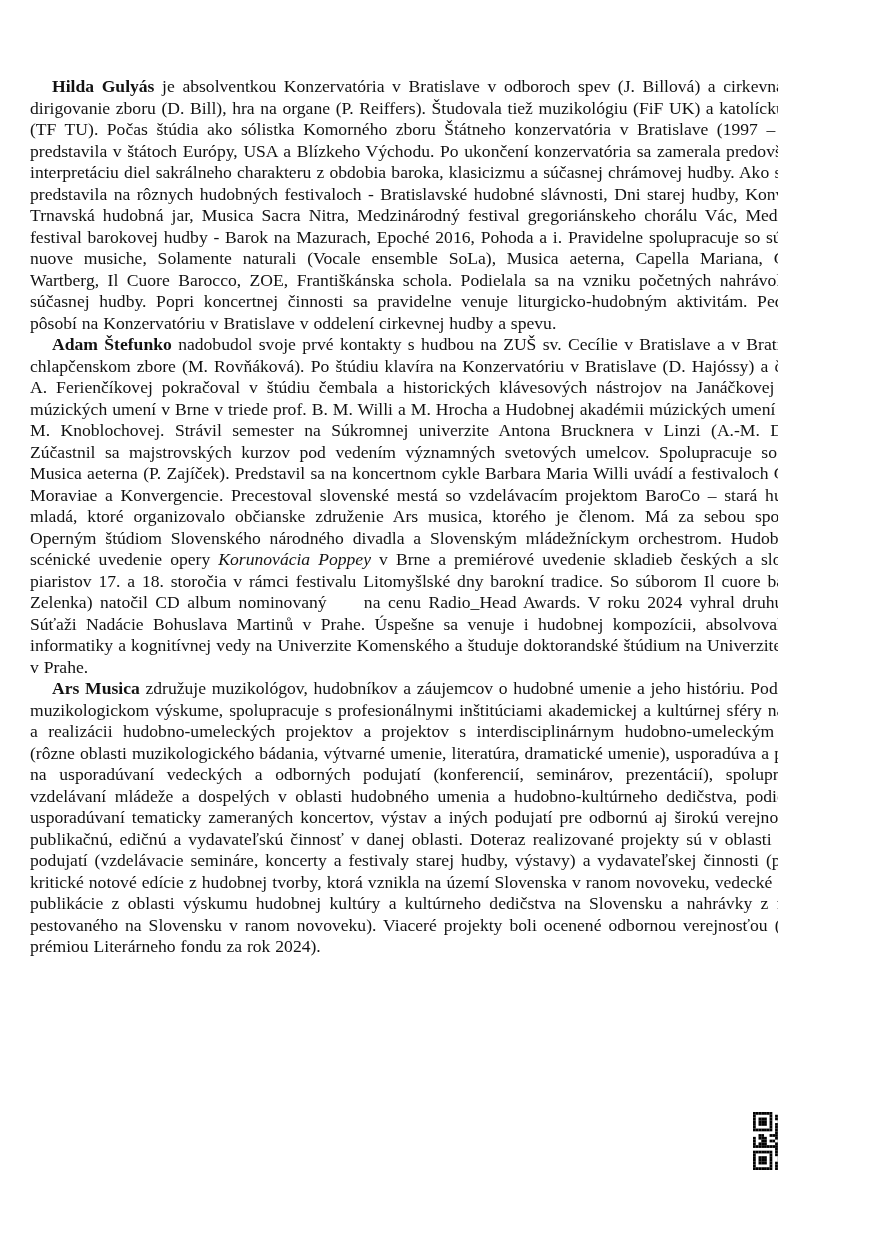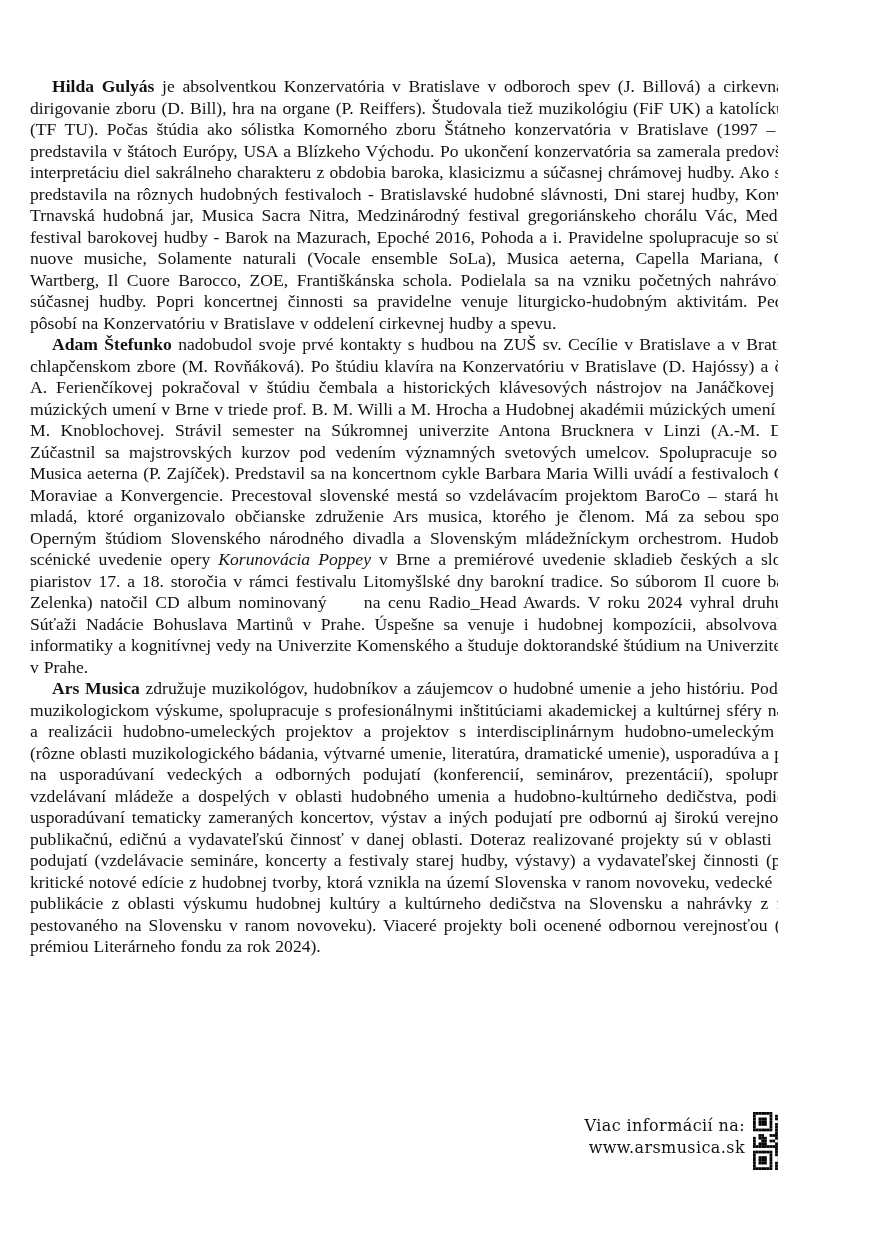--- a/index.html
+++ b/index.html
@@ -51,24 +51,20 @@
 <body>
 
 <div class="page">
   <div class="body-text">
     <p><b>Hilda Gulyás</b><span> je absolventkou Konzervatória v Bratislave v odboroch spev (J. Billová) a cirkevná hudba - dirigovanie zboru (D. Bill), hra na organe (P. Reiffers). Študovala tiež muzikológiu (FiF UK) a katolícku teológiu (TF TU). Počas štúdia ako sólistka Komorného zboru Štátneho konzervatória v Bratislave (1997 – 2010) sa predstavila v štátoch Európy, USA a Blízkeho Východu. Po ukončení konzervatória sa zamerala predovšetkým na interpretáciu diel sakrálneho charakteru z obdobia baroka, klasicizmu a súčasnej chrámovej hudby. Ako sólistka sa predstavila na rôznych hudobných festivaloch - Bratislavské hudobné slávnosti, Dni starej hudby, Konvergencie, Trnavská hudobná jar, Musica Sacra Nitra, Medzinárodný festival gregoriánskeho chorálu Vác, Medzinárodný festival barokovej hudby - Barok na Mazurach, Epoché 2016, Pohoda a i. Pravidelne spolupracuje so súbormi Le nuove musiche, Solamente naturali (Vocale ensemble SoLa), Musica aeterna, Capella Mariana, Collegium Wartberg, Il Cuore Barocco, ZOE, Františkánska schola. Podielala sa na vzniku početných nahrávok starej a súčasnej hudby. Popri koncertnej činnosti sa pravidelne venuje liturgicko-hudobným aktivitám. Pedagogicky pôsobí na Konzervatóriu v Bratislave v oddelení cirkevnej hudby a spevu.</span></p>
     <p><b>Adam Štefunko</b><span> nadobudol svoje prvé kontakty s hudbou na ZUŠ sv. Cecílie v Bratislave a v Bratislavskom chlapčenskom zbore (M. Rovňáková). Po štúdiu klavíra na Konzervatóriu v Bratislave (D. Hajóssy) a čembala u A. Ferienčíkovej pokračoval v štúdiu čembala a historických klávesových nástrojov na Janáčkovej akadémii múzických umení v Brne v triede prof. B. M. Willi a M. Hrocha a Hudobnej akadémii múzických umení v Prahe u M. Knoblochovej. Strávil semester na Súkromnej univerzite Antona Brucknera v Linzi (A.-M. Dragosits). Zúčastnil sa majstrovských kurzov pod vedením významných svetových umelcov. Spolupracuje so súborom Musica aeterna (P. Zajíček). Predstavil sa na koncertnom cykle Barbara Maria Willi uvádí a festivaloch Concentus Moraviae a Konvergencie. Precestoval slovenské mestá so vzdelávacím projektom BaroCo – stará hudba stále mladá, ktoré organizovalo občianske združenie Ars musica, ktorého je členom. Má za sebou spolupráce s Operným štúdiom Slovenského národného divadla a Slovenským mládežníckym orchestrom. Hudobne viedol scénické uvedenie opery </span><i>Korunovácia Poppey</i><span> v Brne a premiérové uvedenie skladieb českých a slovenských piaristov 17. a 18. storočia v rámci festivalu Litomyšlské dny barokní tradice. So súborom Il cuore barocco (P. Zelenka) natočil CD album nominovaný&nbsp;&nbsp;&nbsp;&nbsp; na cenu Radio_Head Awards. V roku 2024 vyhral druhú cenu na Súťaži Nadácie Bohuslava Martinů v Prahe. Úspešne sa venuje i hudobnej kompozícii, absolvoval štúdium informatiky a kognitívnej vedy na Univerzite Komenského a študuje doktorandské štúdium na Univerzite Karlovej v Prahe.</span></p>
     <p><b>Ars Musica</b><span> združuje muzikológov, hudobníkov a záujemcov o hudobné umenie a jeho históriu. Podieľa sa na muzikologickom výskume, spolupracuje s profesionálnymi inštitúciami akademickej a kultúrnej sféry na podpore a realizácii hudobno-umeleckých projektov a projektov s interdisciplinárnym hudobno-umeleckým obsahom (rôzne oblasti muzikologického bádania, výtvarné umenie, literatúra, dramatické umenie), usporadúva a podieľa sa na usporadúvaní vedeckých a odborných podujatí (konferencií, seminárov, prezentácií), spolupracuje pri vzdelávaní mládeže a dospelých v oblasti hudobného umenia a hudobno-kultúrneho dedičstva, podieľa sa na usporadúvaní tematicky zameraných koncertov, výstav a iných podujatí pre odbornú aj širokú verejnosť, vyvíja publikačnú, edičnú a vydavateľskú činnosť v danej oblasti. Doteraz realizované projekty sú v oblasti verejných podujatí (vzdelávacie semináre, koncerty a festivaly starej hudby, výstavy) a vydavateľskej činnosti (pramenno-kritické notové edície z hudobnej tvorby, ktorá vznikla na území Slovenska v ranom novoveku, vedecké a odborné publikácie z oblasti výskumu hudobnej kultúry a kultúrneho dedičstva na Slovensku a nahrávky z repertoára pestovaného na Slovensku v ranom novoveku). Viaceré projekty boli ocenené odbornou verejnosťou (najnovšie prémiou Literárneho fondu za rok 2024).</span></p>
   </div>
 
   <div class="footer">
-    <div class="footer-text">
-      <div>Viac informácií na:</div>
-      <div>www.arsmusica.sk</div>
-    </div>
     <div class="qr">
       <svg viewBox="0 0 63 63" xmlns="http://www.w3.org/2000/svg" fill="#000000">
           <rect x="0" y="0" width="3" height="3"></rect>
           <rect x="3" y="0" width="3" height="3"></rect>
           <rect x="6" y="0" width="3" height="3"></rect>
           <rect x="9" y="0" width="3" height="3"></rect>
           <rect x="12" y="0" width="3" height="3"></rect>
           <rect x="15" y="0" width="3" height="3"></rect>
           <rect x="18" y="0" width="3" height="3"></rect>
           <rect x="30" y="0" width="3" height="3"></rect>

